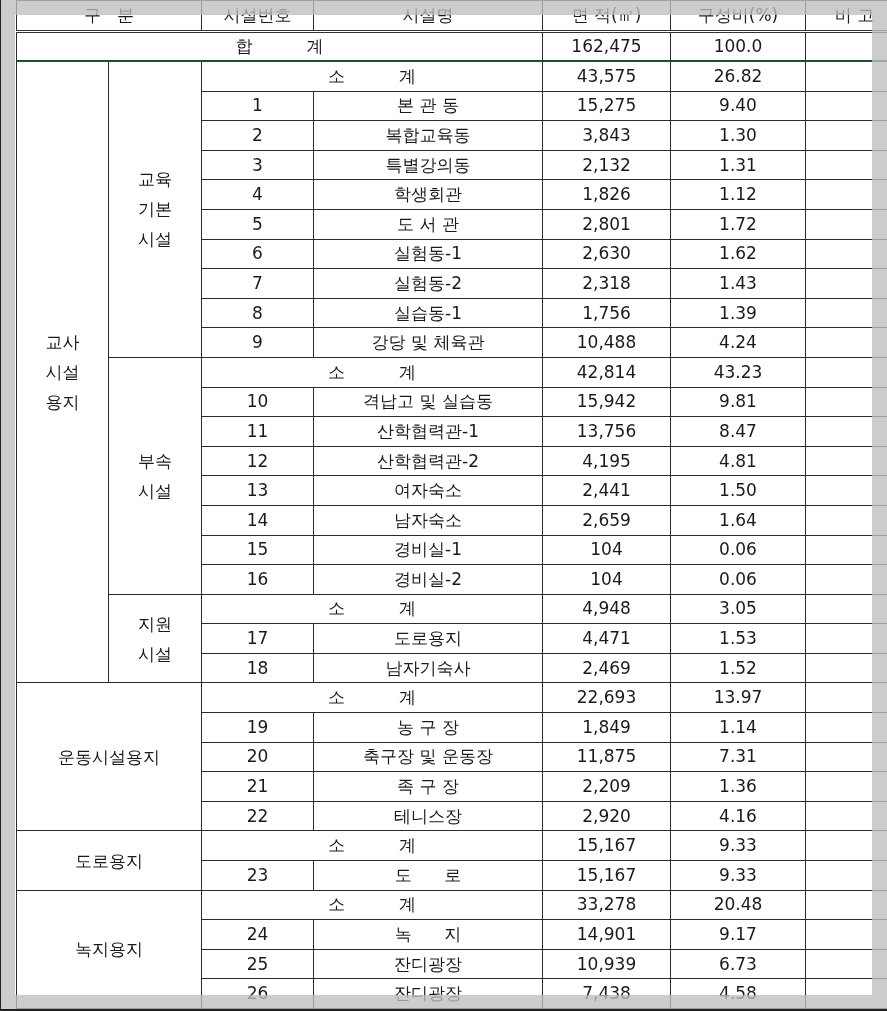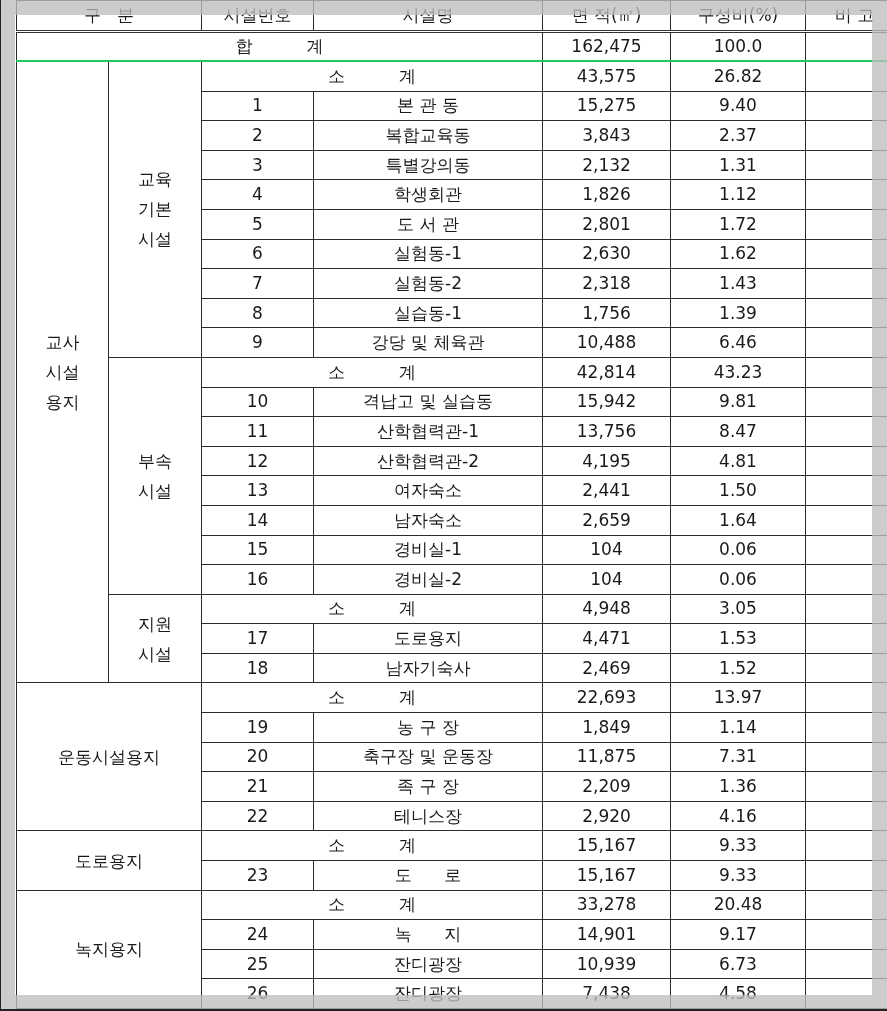--- a/index.html
+++ b/index.html
@@ -2,21 +2,21 @@
 <html><head>
 <meta charset="utf-8">
 <style>
   html, body { margin: 0; padding: 0; background: #ffffff; }
   body { width: 887px; height: 1011px; position: relative; overflow: hidden;
          font-family: "DejaVu Sans", "Liberation Sans", sans-serif; color: #1a1a1a; }
   table { position: absolute; left: 16px; top: 0; width: 887px; border-collapse: collapse; table-layout: fixed; }
   td, th { border: 1px solid #2b2b2b; padding: 0; text-align: center; vertical-align: middle;
            font-size: 17px; font-weight: normal; line-height: 1; white-space: nowrap; overflow: hidden; }
   th { height: 29px; border-bottom: 3px double #333; }
-  tr.total td { height: 27px; border-bottom: 2px solid #22c55e; }
+  tr.total td { height: 27px; border-bottom: 2px solid #14532d; }
   tr.row td { height: 28.6px; }
   td.cat { line-height: 30px; white-space: normal; }
   
   .frame { position: absolute; background: rgba(190,190,190,0.78); pointer-events: none; }
   .frame.top { left: 0; top: 0; width: 887px; height: 15px; }
   .frame.left { left: 1px; top: 15px; width: 14px; height: 980px; }
   .frame.right { left: 872px; top: 15px; width: 15px; height: 980px; }
   .frame.bottom { left: 0; top: 995px; width: 887px; height: 14px; }
   .edge-left { position: absolute; left: 0; top: 0; width: 1px; height: 1011px; background: #222; }
   .edge-bottom { position: absolute; left: 0; top: 1009px; width: 887px; height: 2px; background: #222; }
@@ -71,21 +71,21 @@
         <td>1</td>
         <td style="white-space:pre">본 관 동</td>
         <td>15,275</td>
         <td>9.40</td>
         <td></td>
       </tr>
       <tr class="row">
         <td>2</td>
         <td style="white-space:pre">복합교육동</td>
         <td>3,843</td>
-        <td>2.37</td>
+        <td>1.30</td>
         <td></td>
       </tr>
       <tr class="row">
         <td>3</td>
         <td style="white-space:pre">특별강의동</td>
         <td>2,132</td>
         <td>1.31</td>
         <td></td>
       </tr>
       <tr class="row">
@@ -120,21 +120,21 @@
         <td>8</td>
         <td style="white-space:pre">실습동-1</td>
         <td>1,756</td>
         <td>1.39</td>
         <td></td>
       </tr>
       <tr class="row">
         <td>9</td>
         <td style="white-space:pre">강당 및 체육관</td>
         <td>10,488</td>
-        <td>6.46</td>
+        <td>4.24</td>
         <td></td>
       </tr>
       <tr class="row">
         <td rowspan="8" class="cat">
           <div>부속</div>
           <div>시설</div>
         </td>
         <td colspan="2" style="white-space:pre">소          계</td>
         <td>42,814</td>
         <td>43.23</td>

